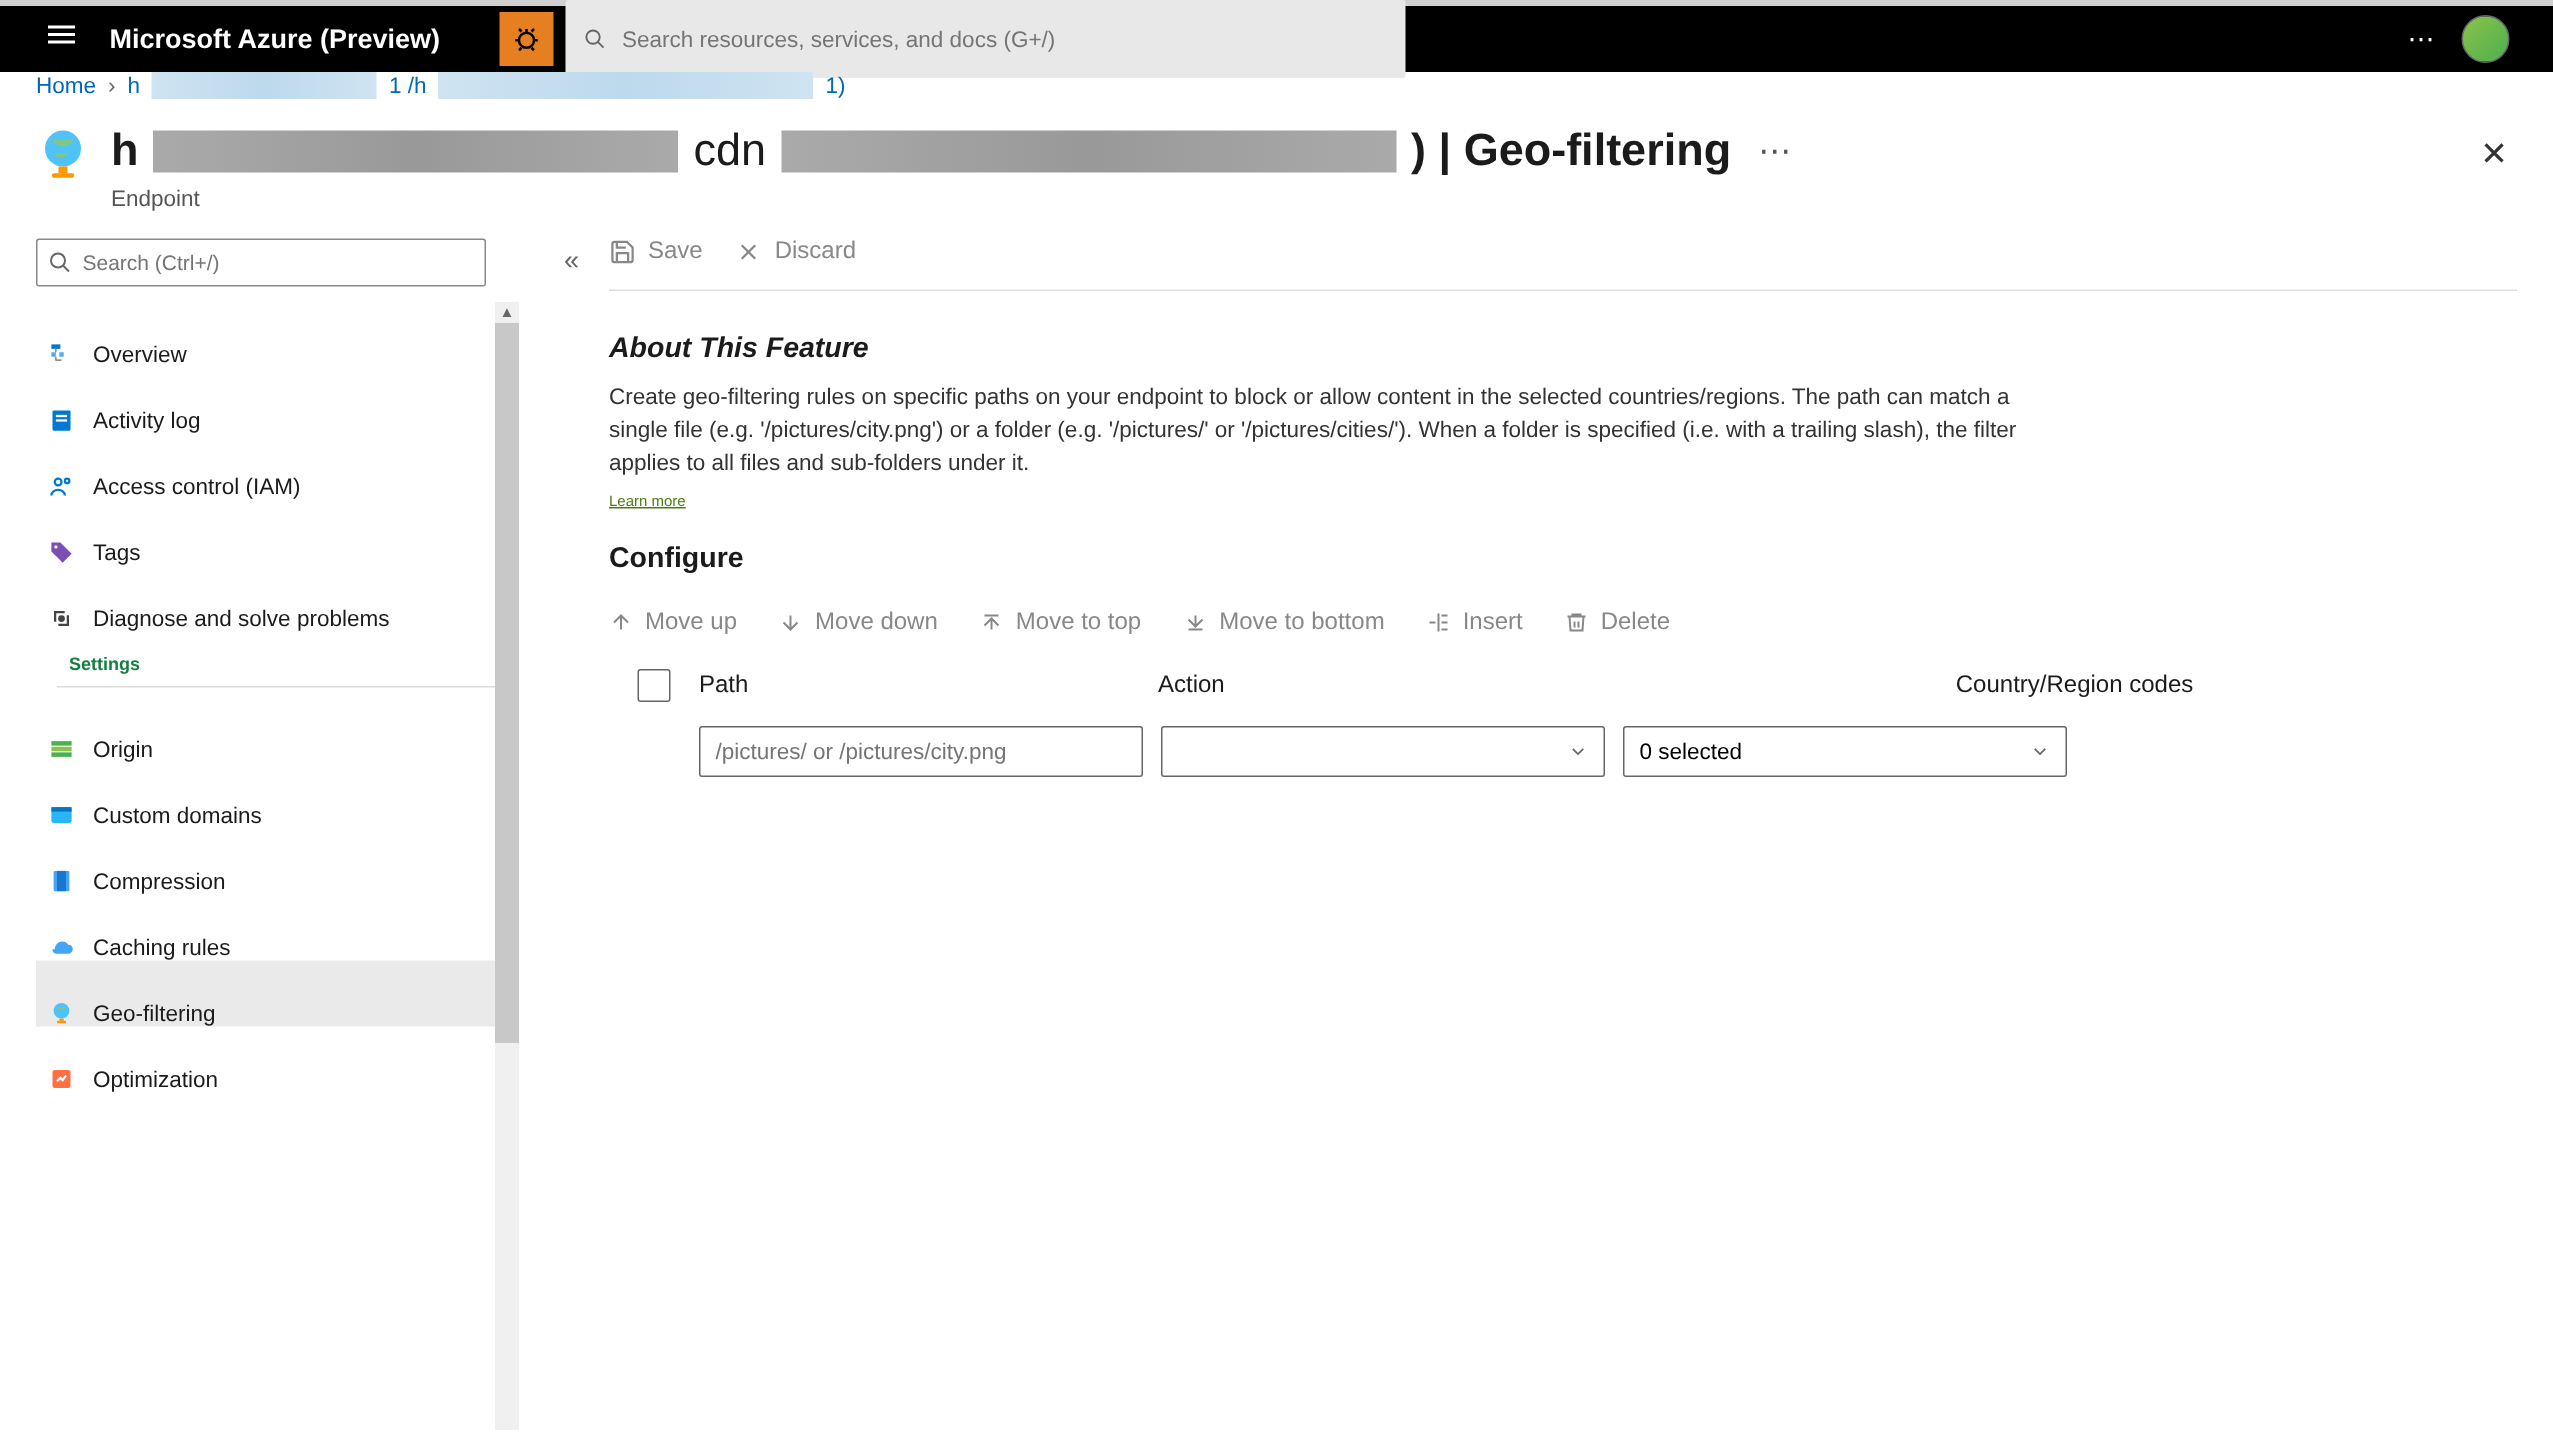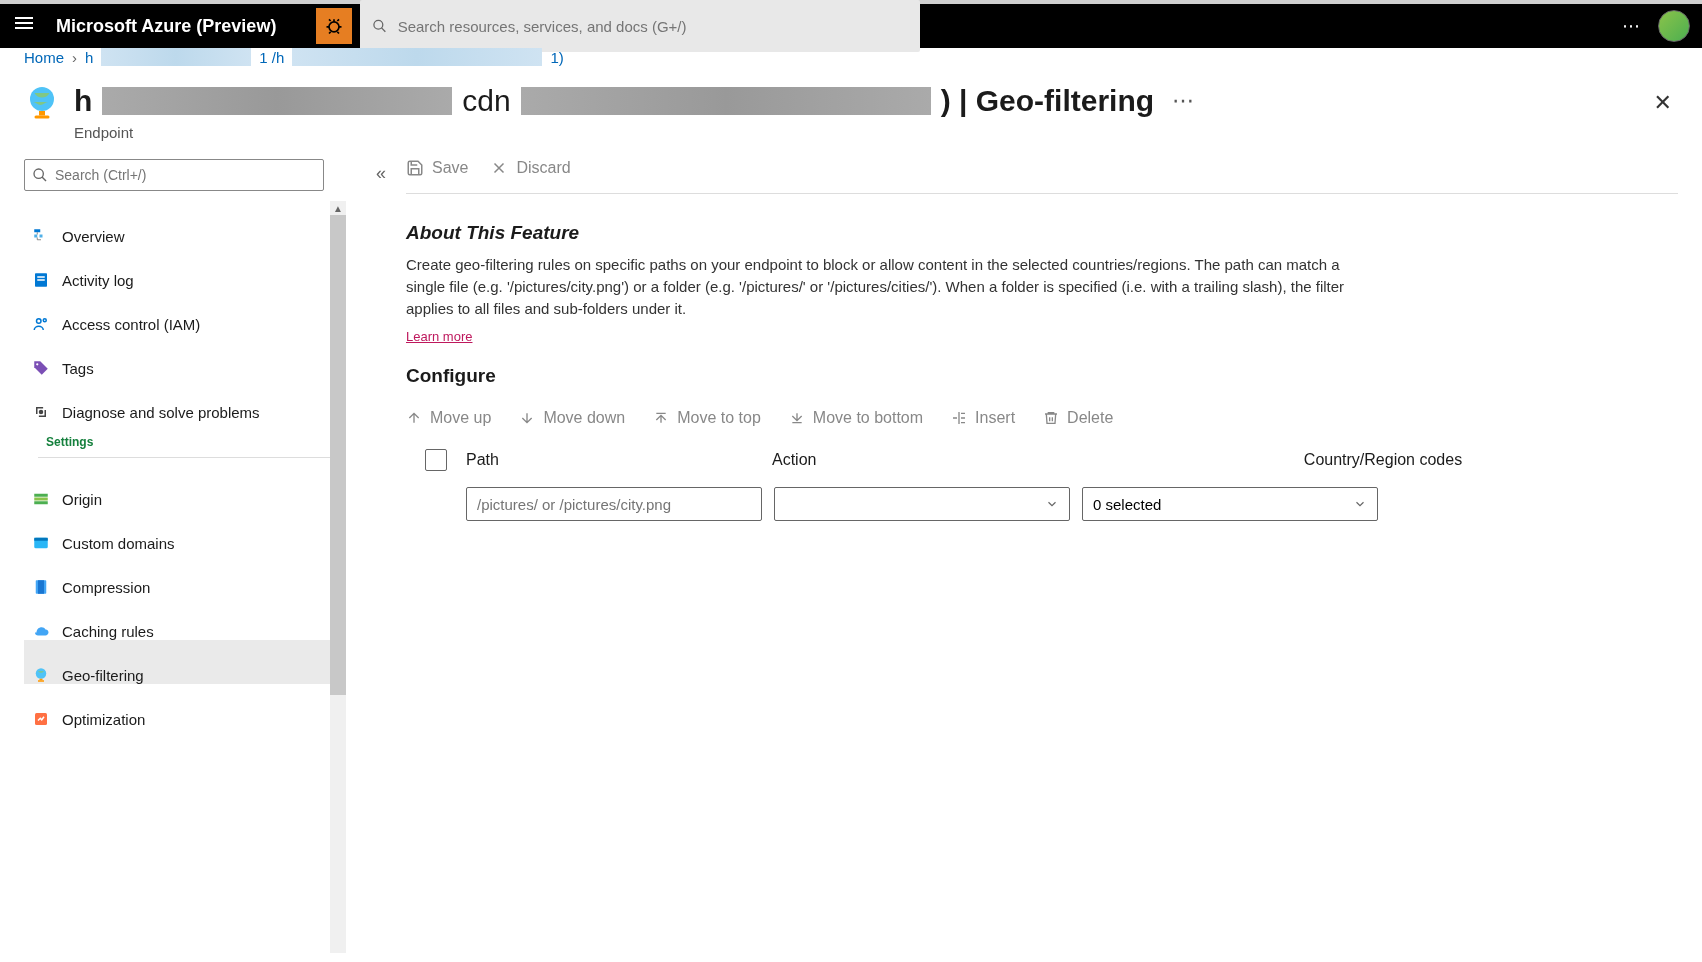--- a/index.html
+++ b/index.html
@@ -1,18 +1,18 @@
 <!DOCTYPE html>
 <html><head>
   <meta charset="utf-8">
   <style>
     * { margin: 0; padding: 0; box-sizing: border-box; font-family: 'Segoe UI', Arial, sans-serif; }
     body { background: #fff; overflow: hidden; }
     
-    .topbar { background: #000; height: 48px; display: flex; align-items: center; padding: 0 12px; color: #fff; border-top: 4px solid #d0d0d0; }
+    .topbar { background: #000; height: 48px; display: flex; align-items: center; padding: 0 29px; color: #fff; border-top: 4px solid #d0d0d0; }
     .hamburger { width: 24px; height: 24px; cursor: pointer; margin-right: 20px; }
     .hamburger-line { width: 18px; height: 2px; background: #fff; margin: 3px auto; }
     .brand { font-size: 18px; font-weight: 600; margin-right: 40px; }
     .bug-btn { width: 36px; height: 36px; background: #e67e22; display: flex; align-items: center; justify-content: center; cursor: pointer; margin-right: 8px; }
     .searchbar { background: #e8e8e8; height: 52px; flex: 0 0 560px; display: flex; align-items: center; padding: 0 12px; border-radius: 2px; }
     .searchbar input { background: transparent; border: none; outline: none; font-size: 15px; width: 100%; color: #555; }
     .top-right { margin-left: auto; display: flex; align-items: center; gap: 16px; }
     .ellipsis-btn { color: #fff; font-size: 18px; cursor: pointer; letter-spacing: 2px; }
     .avatar { width: 32px; height: 32px; border-radius: 50%; background: linear-gradient(135deg, #8bc34a, #4caf50); border: 1px solid #666; }
     
@@ -51,21 +51,21 @@
     .sb-item.active { background: #eaeaea; }
     .sb-icon { width: 18px; height: 18px; flex-shrink: 0; }
     .sb-section { font-size: 12px; font-weight: 600; padding: 14px 8px 8px; color: #15803d; border-bottom: 1px solid #ddd; margin-bottom: 6px; width: 310px; margin-left: 14px;}
     
     .main { flex: 1; padding-left: 60px; position: relative; }
     .toolbar { display: flex; align-items: center; gap: 22px; padding-bottom: 16px; border-bottom: 1px solid #ddd; }
     .tb-btn { display: flex; align-items: center; gap: 8px; color: #888; font-size: 16px; cursor: pointer; }
     
     .about-h { font-size: 19px; font-weight: 600; margin-top: 28px; color: #1b1b1b; font-style: italic; }
     .about-p { font-size: 15px; color: #333; margin-top: 10px; line-height: 1.45; max-width: 960px; }
-    .learn-link { color: #be185d; text-decoration: underline; font-size: 13px; display: inline-block; margin-top: 10px; cursor: pointer; }
+    .learn-link { color: #4d7c0f; text-decoration: underline; font-size: 10px; display: inline-block; margin-top: 10px; cursor: pointer; }
     
     .config-h { font-size: 19px; font-weight: 600; margin-top: 20px; color: #1b1b1b; }
     
     .row-toolbar { display: flex; gap: 28px; margin-top: 22px; }
     .rt-btn { display: flex; align-items: center; gap: 8px; color: #888; font-size: 16px; cursor: pointer; }
     
     .table-head { display: flex; align-items: center; margin-top: 22px; font-size: 16px; color: #1b1b1b; }
     .th-check { width: 60px; display:flex; align-items:center; justify-content:center;}
     .checkbox { width: 22px; height: 22px; border: 1px solid #666; border-radius: 2px; cursor: pointer; }
     .th-path { width: 306px; }

